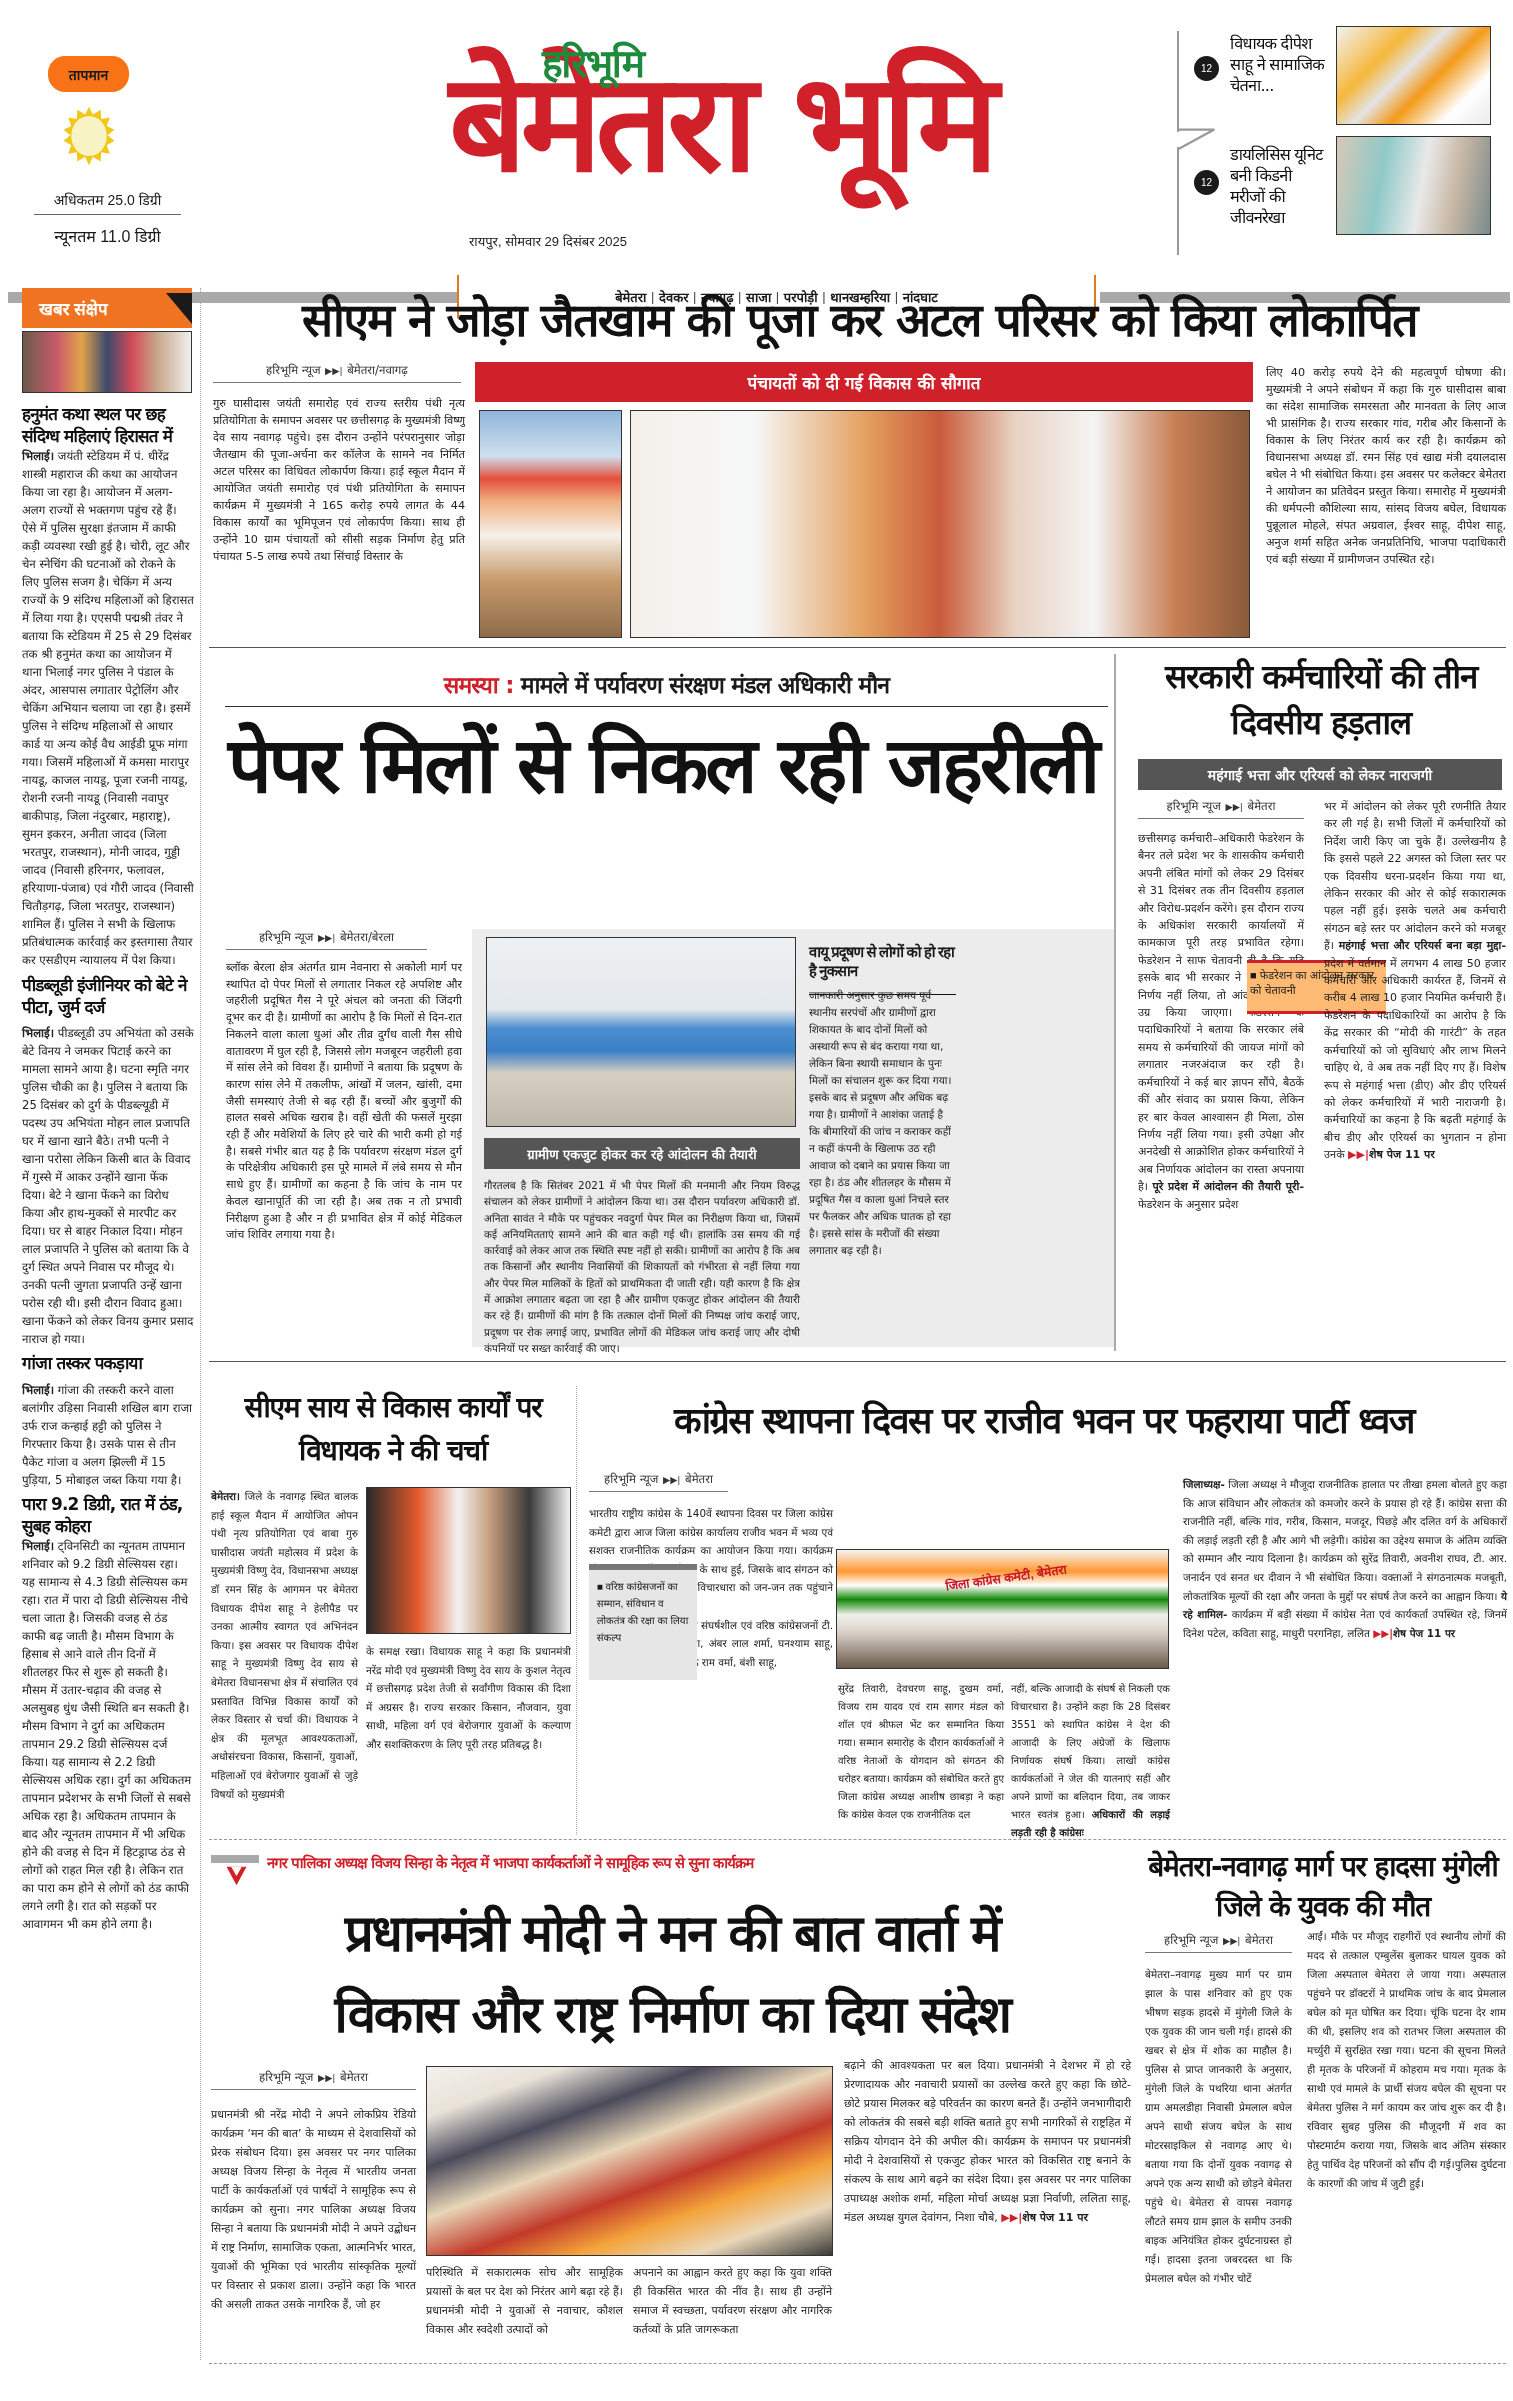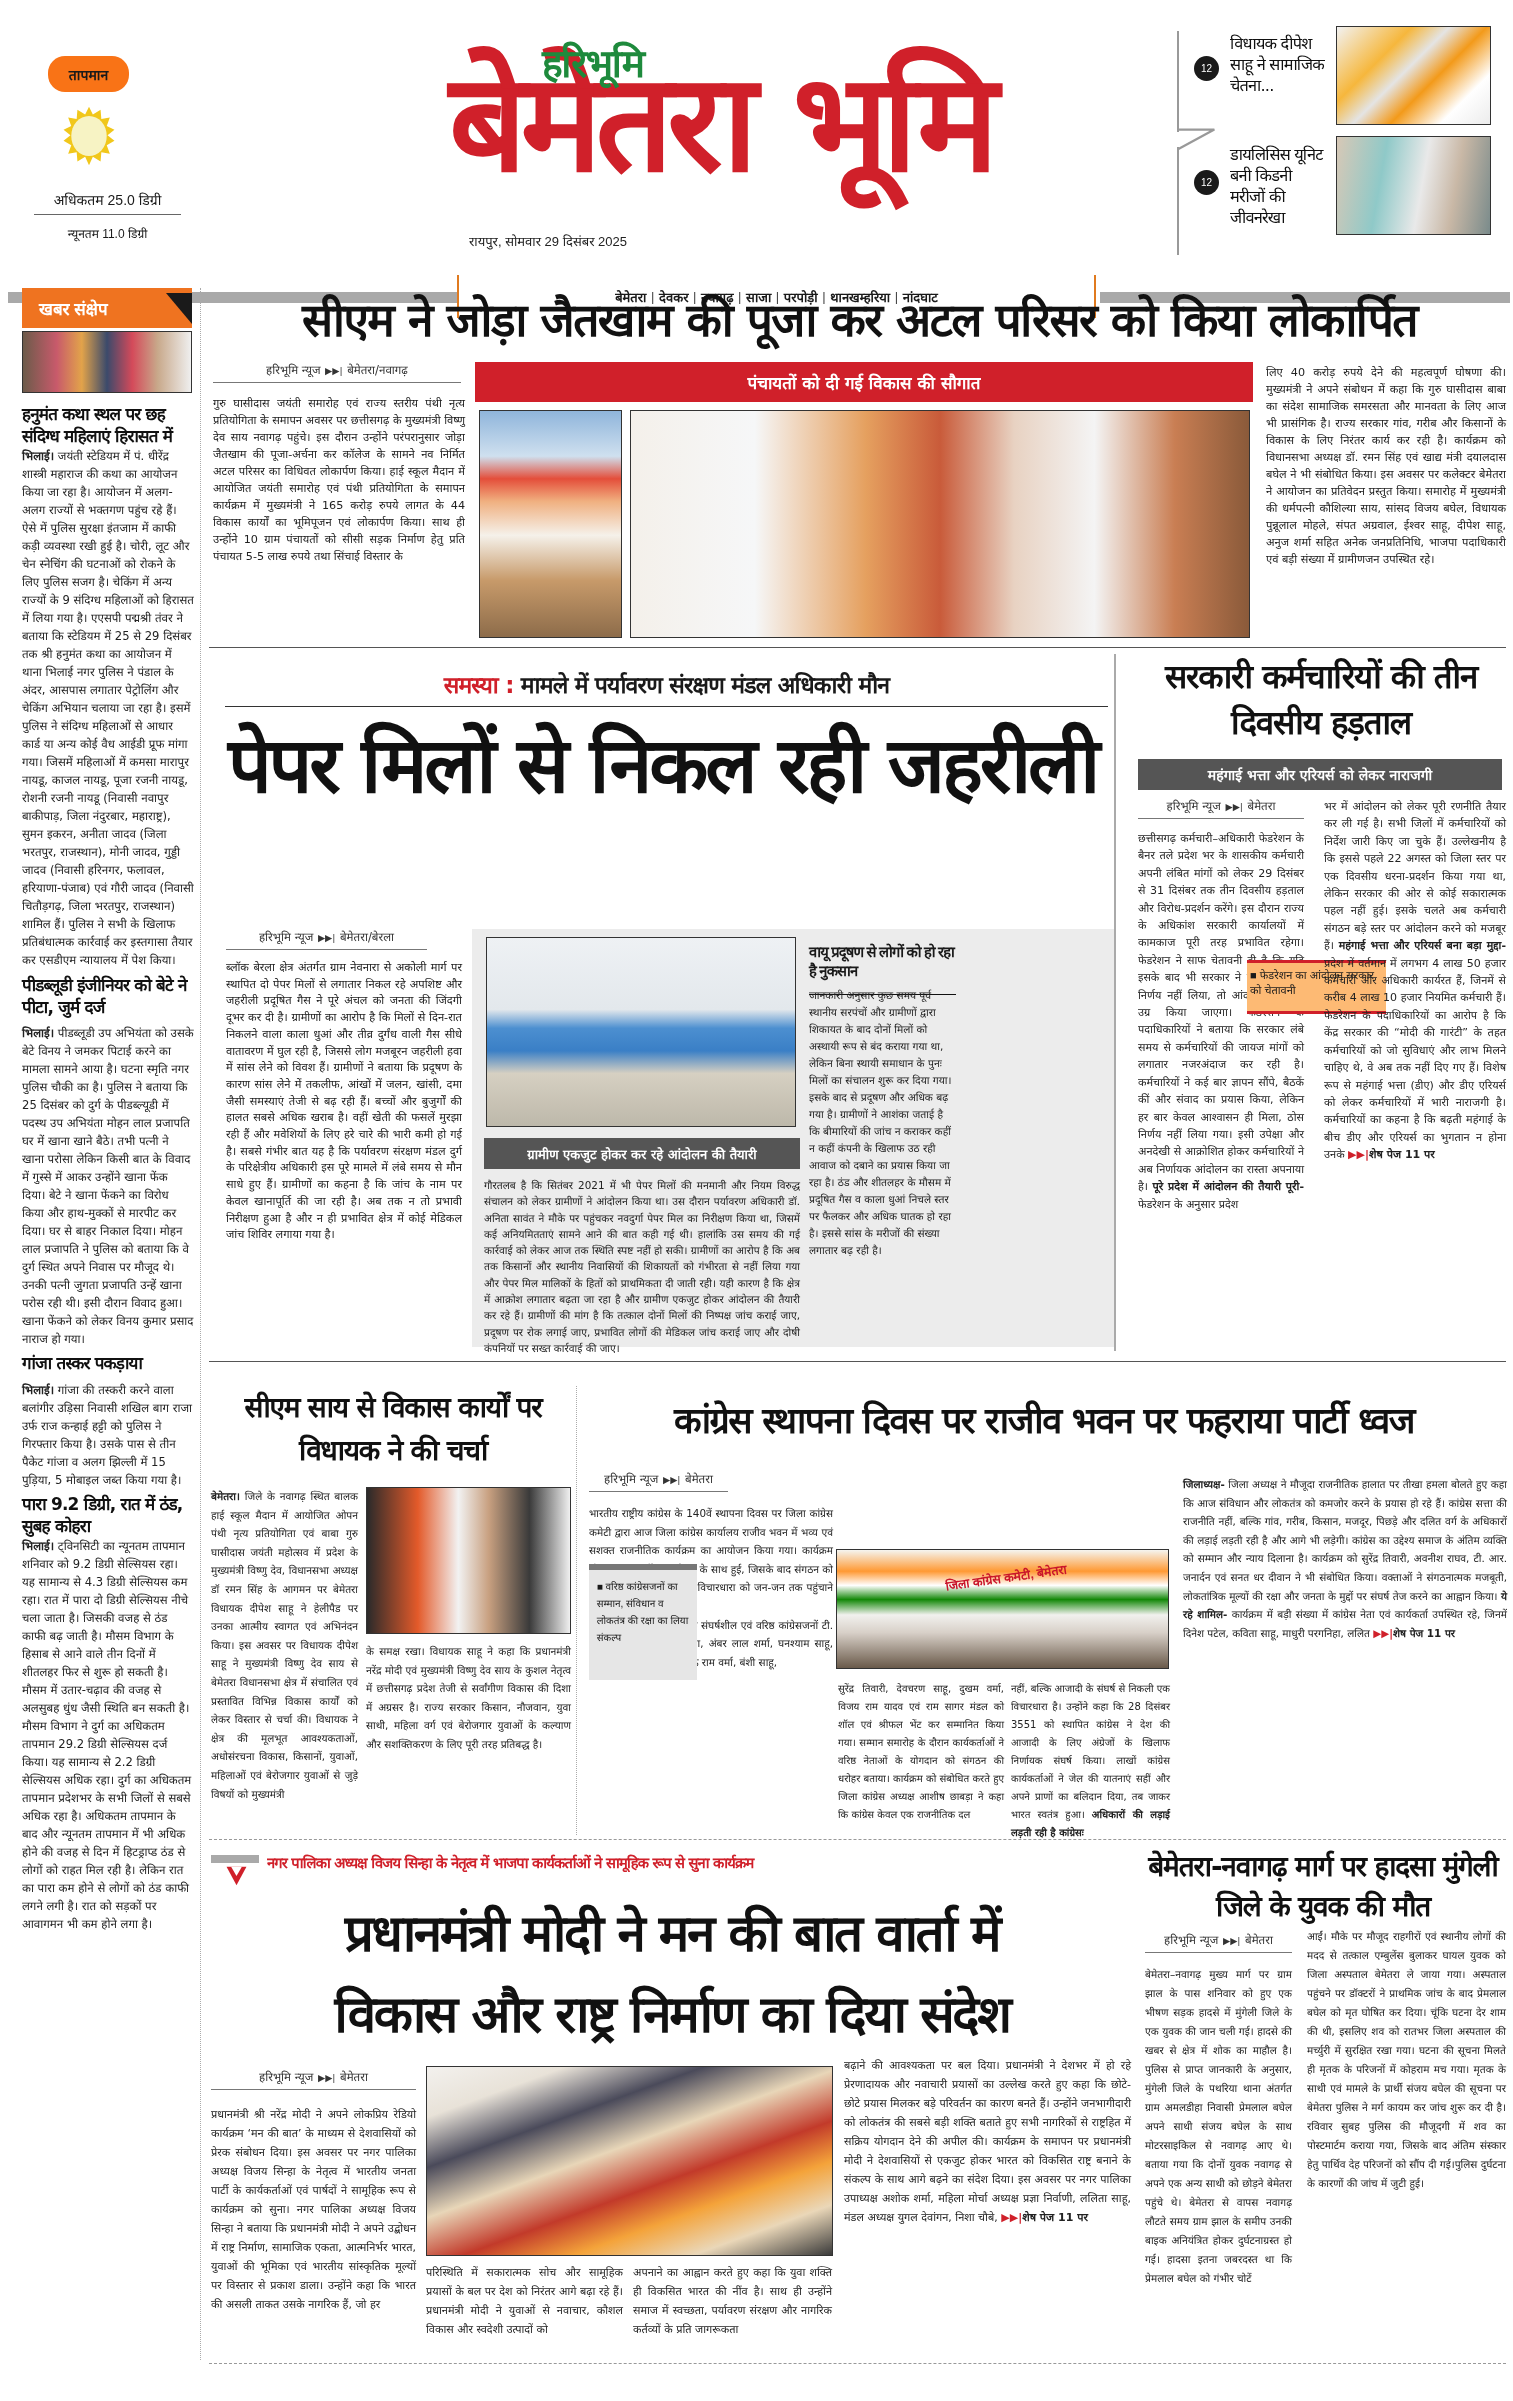--- a/index.html
+++ b/index.html
@@ -11,21 +11,21 @@
   .byline{font-family:"DejaVu Sans",sans-serif;font-size:11.6px;color:#333;border-bottom:1.5px solid #777;padding-bottom:4.6px;text-align:center}
   .byline .arrow{color:#333;font-size:9.3px;margin:0 4.6px}
   .hl{font-family:"DejaVu Sans",sans-serif;font-weight:bold;color:#111;letter-spacing:-1.5px}
   .vsep{position:absolute;border-left:0.8px dotted #aaa}
   .hsep{position:absolute;border-top:1.5px dashed #999}
 
   
   #temp-label{left:48px;top:56px;width:81px;height:36px;background:#f97316;border-radius:17px;font-size:14px;font-weight:bold;display:flex;align-items:center;justify-content:center}
   #sun{left:62px;top:105px;width:54px;height:62px}
   #tmax{left:34px;top:190px;width:147px;text-align:center;font-size:14px;border-bottom:1.5px solid #666;padding-bottom:4.6px}
-  #tmin{left:34px;top:225px;width:147px;text-align:center;font-size:12px}
+  #tmin{left:34px;top:225px;width:147px;text-align:center;font-size:16px}
   #brand-small{left:542px;top:35px;font-size:39px;font-weight:bold;color:#1e8a3c;font-family:"DejaVu Sans",sans-serif;letter-spacing:-1.5px}
   #brand-big{left:449px;top:46px;font-size:136px;font-weight:bold;color:#d0202a;font-family:"DejaVu Sans",sans-serif;letter-spacing:-6.2px;line-height:155px;white-space:nowrap}
   #edition-date{left:469px;top:232px;font-size:13px;color:#222}
   #graybar-l{left:7.7px;top:292px;width:449px;height:11px;background:#a9a9a9}
   #graybar-r{left:1100px;top:292px;width:410px;height:11px;background:#a9a9a9}
   #cities{left:457px;top:275px;width:639px;height:43px;border-left:2.3px solid #e07a1f;border-right:2.3px solid #e07a1f;display:flex;justify-content:center;align-items:center;font-size:13px;font-weight:bold;gap:0}
   #cities span.sep{margin:0 4.6px;color:#444;font-weight:normal}
   .teaser-line{position:absolute;left:1177px;border-left:2.3px solid #999}
   .teaser-num{position:absolute;width:25px;height:25px;border-radius:50%;background:#1a1a1a;color:#fff;font-size:10px;display:flex;align-items:center;justify-content:center}
   .teaser-text{position:absolute;font-size:16.3px;line-height:21px;color:#111;font-family:"DejaVu Sans",sans-serif;letter-spacing:-0.8px}

